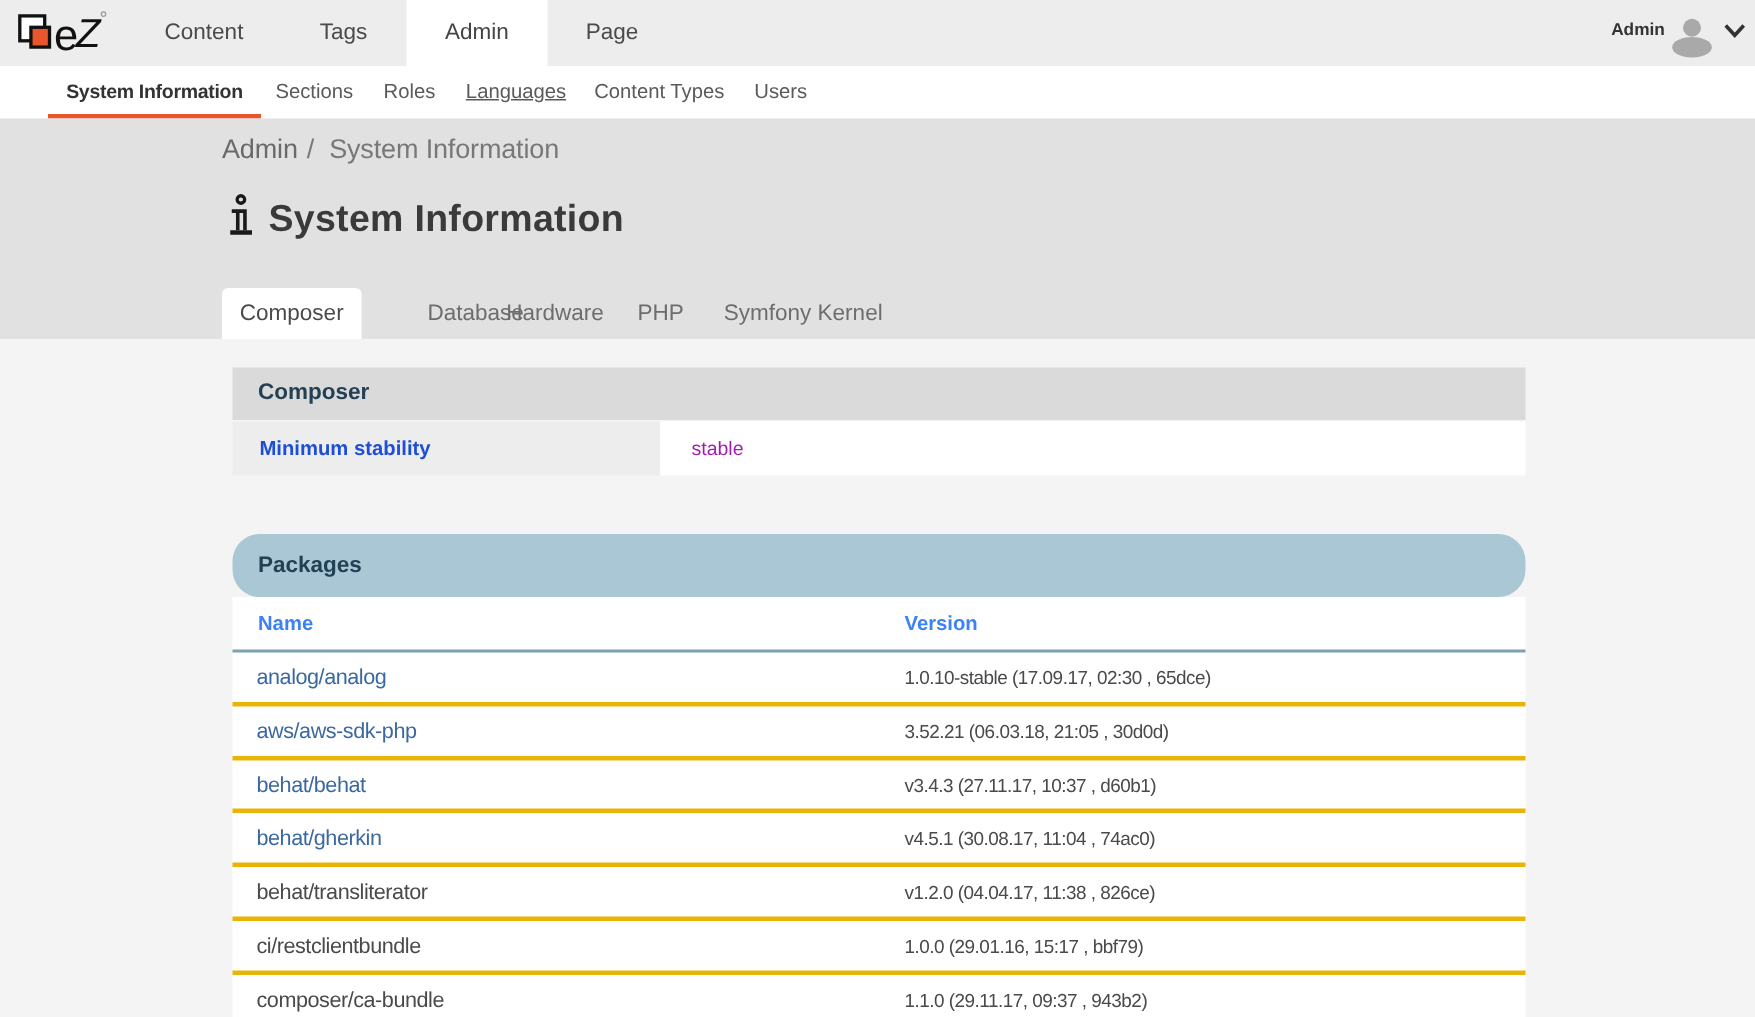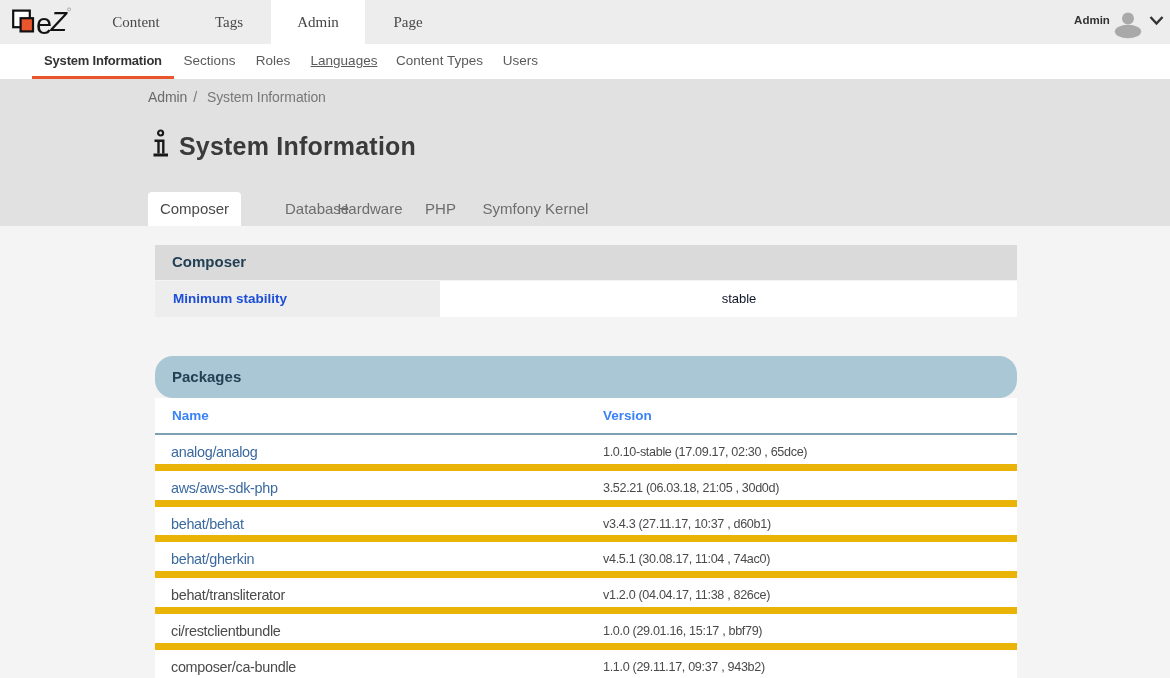--- a/index.html
+++ b/index.html
@@ -3,60 +3,60 @@
 <meta charset="utf-8">
 <style>
   * { margin:0; padding:0; box-sizing:border-box; }
   html,body { width:1170px; height:678px; overflow:hidden; background:#fff;
     font-family:"Liberation Sans", sans-serif; }
   .abs { position:absolute; }
 
   
   .topbar { position:absolute; left:0; top:0; width:1170px; height:44px; background:#ededed; }
   .admintab { position:absolute; left:271px; top:0; width:94px; height:45px; background:#fff; }
-  .topnav { position:absolute; top:0; height:44px; font-size:15px; color:#4a4a4a; line-height:44px; text-align:center;font-family:Liberation Serif, serif; }
+  .topnav { position:absolute; top:0; height:44px; font-size:15px; color:#4a4a4a; line-height:44px; text-align:center; }
   .topnav.b { color:#444; }
 
   .username { position:absolute; top:14px; left:1066px; width:52px; text-align:center; font-size:11.5px; font-weight:bold; color:#333; }
 
   
   .subnav { position:absolute; left:0; top:44px; width:1170px; height:35px; background:#fff; }
   .snitem { position:absolute; top:0; height:35px; line-height:34px; text-align:center; font-size:13.5px; color:#5a5a5a; }
   .snactive { font-weight:bold; color:#333; border-bottom:3px solid #e9552d; font-size:13px; letter-spacing:-0.2px; }
 
   
   .greyband { position:absolute; left:0; top:79px; width:1170px; height:147px; background:#e2e1e1; }
-  .crumb { position:absolute; left:148px; top:89px; font-size:14px; color:#787878; letter-spacing:-0.1px;text-align:right; }
+  .crumb { position:absolute; left:148px; top:89px; font-size:18px; color:#787878; letter-spacing:-0.1px;text-align:right; }
   .crumb .sl { margin:0 10px 0 6px; }
   .crumb .c1 { color:#6a6a6a; }
   .h1 { position:absolute; left:179px; top:131px; font-size:25px; line-height:30px; font-weight:bold; color:#3a3a3a; letter-spacing:0.2px; }
 
   
   .tab { position:absolute; top:192px; height:34px; line-height:33px; text-align:center; font-size:15px; color:#6d6d6d; }
   .tabactive { background:#fff; border-radius:4px 4px 0 0; color:#4a4a4a; }
 
   
   .panel { position:absolute; left:0; top:226px; width:1170px; height:452px; background:#f4f4f4; }
 
   .card { position:absolute; left:155px; width:862px; }
   .cardhead { height:35px; line-height:34px; padding-left:17px; font-size:15px; font-weight:bold; color:#234155; }
 
   
   .chead { background:#dadada; }
   .crow { position:absolute; left:0; top:36px; width:862px; height:36px; }
   .crow .lcell { position:absolute; left:0; top:0; width:285px; height:36px; background:#ededed;
      line-height:36px; padding-left:18px; font-size:13.5px; font-weight:bold; color:#1d4ed8; }
   .crow .rcell { position:absolute; left:285px; top:0; width:577px; height:36px; background:#fff;
-     line-height:36px; padding-left:21px; font-size:13px; color:#0f172a;text-align:center; }
+     line-height:36px; padding-left:21px; font-size:13px; color:#a21caf; }
 
   
   .phead { background:#a9c7d4; height:42px; line-height:42px;border-radius:18px; }
   .ptable { position:absolute; left:0; top:42px; width:862px; background:#fff; }
   .hrow { height:37px; line-height:35px; border-bottom:2px solid #7ea0b4; font-size:13.5px; font-weight:bold; color:#3b82f6; }
-  .prow { height:35.8px; line-height:35.4px; border-bottom:7px solid #eab308; font-size:13px; color:#4a4a4a;text-align:right; }
+  .prow { height:35.8px; line-height:35.4px; border-bottom:3px solid #eab308; font-size:13px; color:#4a4a4a;text-align:right; }
   .col1 { position:absolute; left:16px; font-size:14.4px; letter-spacing:-0.3px; }
   .col2 { position:absolute; left:448px; letter-spacing:-0.33px; font-size:12.6px; }
   .hrow .col1 { font-size:13.5px; letter-spacing:0; left:17px; }
   .hrow .col2 { font-size:13.5px; letter-spacing:0; }
   .lnk { color:#3b699f; }
   .rowwrap { position:relative; }
 </style>
 </head>
 <body>
 

